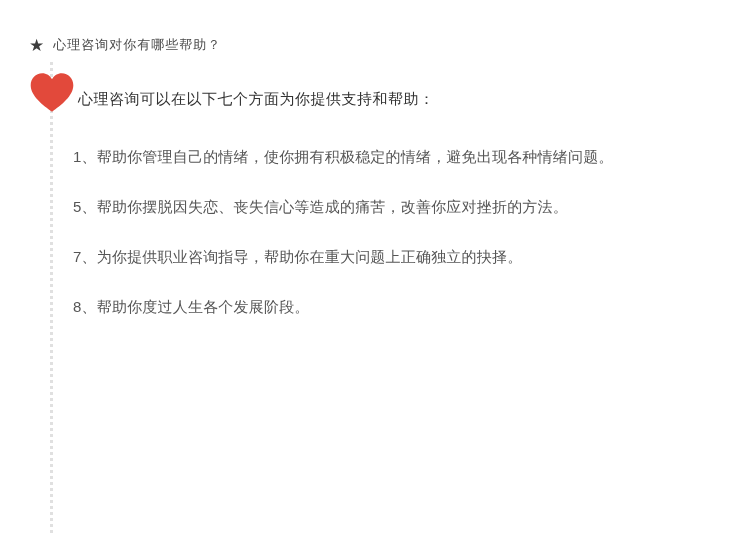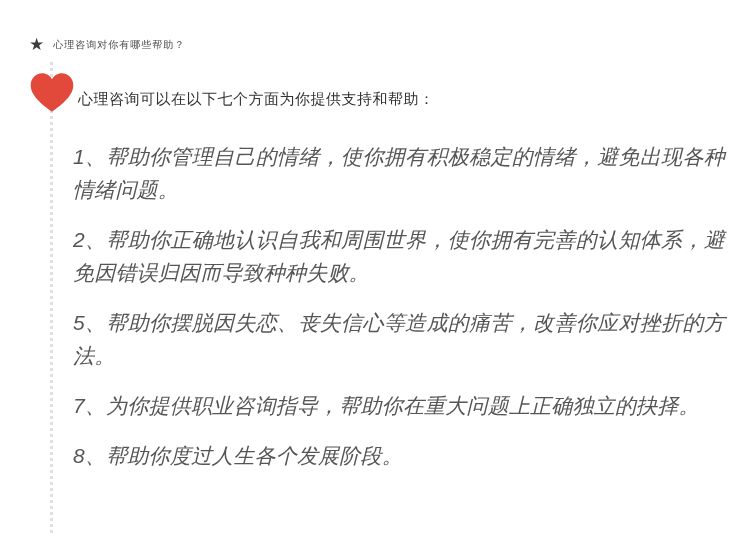--- a/index.html
+++ b/index.html
@@ -19,21 +19,21 @@
     align-items: center;
     gap: 9px;
     white-space: nowrap;
   }
   .star {
     font-size: 17px;
     line-height: 17px;
     color: #3d3d3d;
   }
   .section-title {
-    font-size: 10px;
+    font-size: 13px;
     color: #4a4a4a;
     letter-spacing: 1px;
   }
   .dotted-line {
     position: absolute;
     left: 50px;
     top: 62px;
     width: 3px;
     height: 473px;
     background-image: repeating-linear-gradient(
@@ -59,44 +59,42 @@
     letter-spacing: 0.5px;
     white-space: nowrap;
   }
   .help-list {
     position: absolute;
     left: 73px;
     top: 140px;
     width: 652px;
   }
   .help-list p {
-    font-size: 21px;
+    font-size: 15px;
     line-height: 33px;
     color: #565656;
     letter-spacing: 0.2px;
     margin: 0 0 17px 0;
     text-align: justify;
-    font-style: italic;
   }
 </style>
 </head>
 <body>
 
 <div class="section-header">
   <span class="star">★</span>
   <span class="section-title">心理咨询对你有哪些帮助？</span>
 </div>
 
 <div class="dotted-line"></div>
 
 <svg class="heart" viewBox="0 0 32 29" xmlns="http://www.w3.org/2000/svg" aria-hidden="true">
   <path d="M16 28.5 C 9.5 23.8 0.5 17 0.5 9.2 C 0.5 4.3 4.2 0.5 8.9 0.5 C 11.9 0.5 14.6 2.2 16 4.8 C 17.4 2.2 20.1 0.5 23.1 0.5 C 27.8 0.5 31.5 4.3 31.5 9.2 C 31.5 17 22.5 23.8 16 28.5 Z" fill="#e2493b"></path>
 </svg>
 
 <div class="lead">心理咨询可以在以下七个方面为你提供支持和帮助：</div>
 
 <div class="help-list">
   <p>1、帮助你管理自己的情绪，使你拥有积极稳定的情绪，避免出现各种情绪问题。</p>
-  <p>2、帮助你正确地认识自我和周围世界，使你拥有完善的认知体系，避免因错误归因而导致种种失败。</p>
   <p>5、帮助你摆脱因失恋、丧失信心等造成的痛苦，改善你应对挫折的方法。</p>
   <p>7、为你提供职业咨询指导，帮助你在重大问题上正确独立的抉择。</p>
   <p>8、帮助你度过人生各个发展阶段。</p>
 </div>
 
 </body></html>

